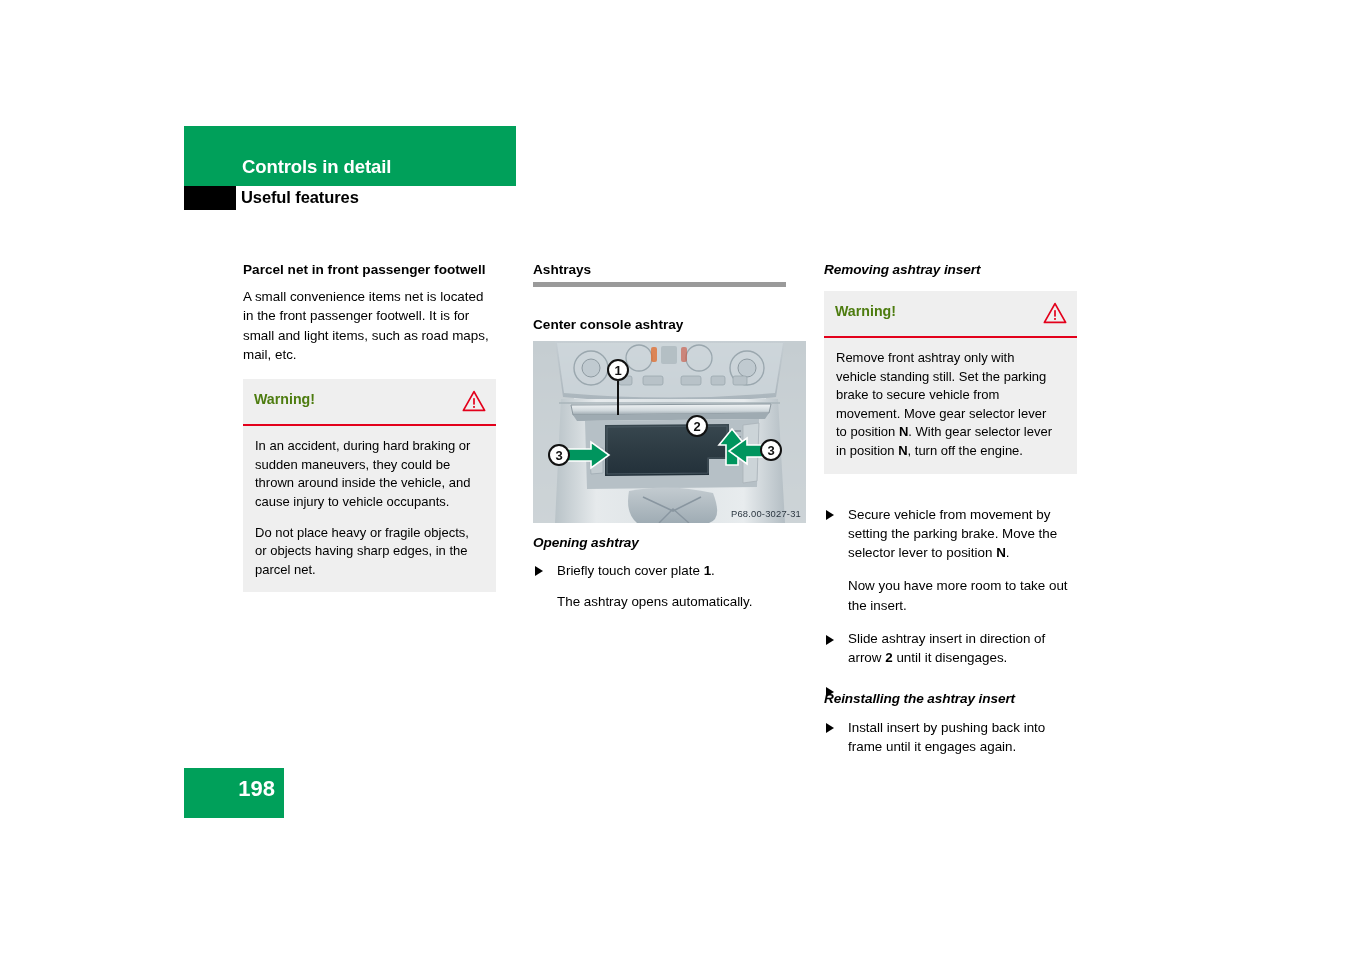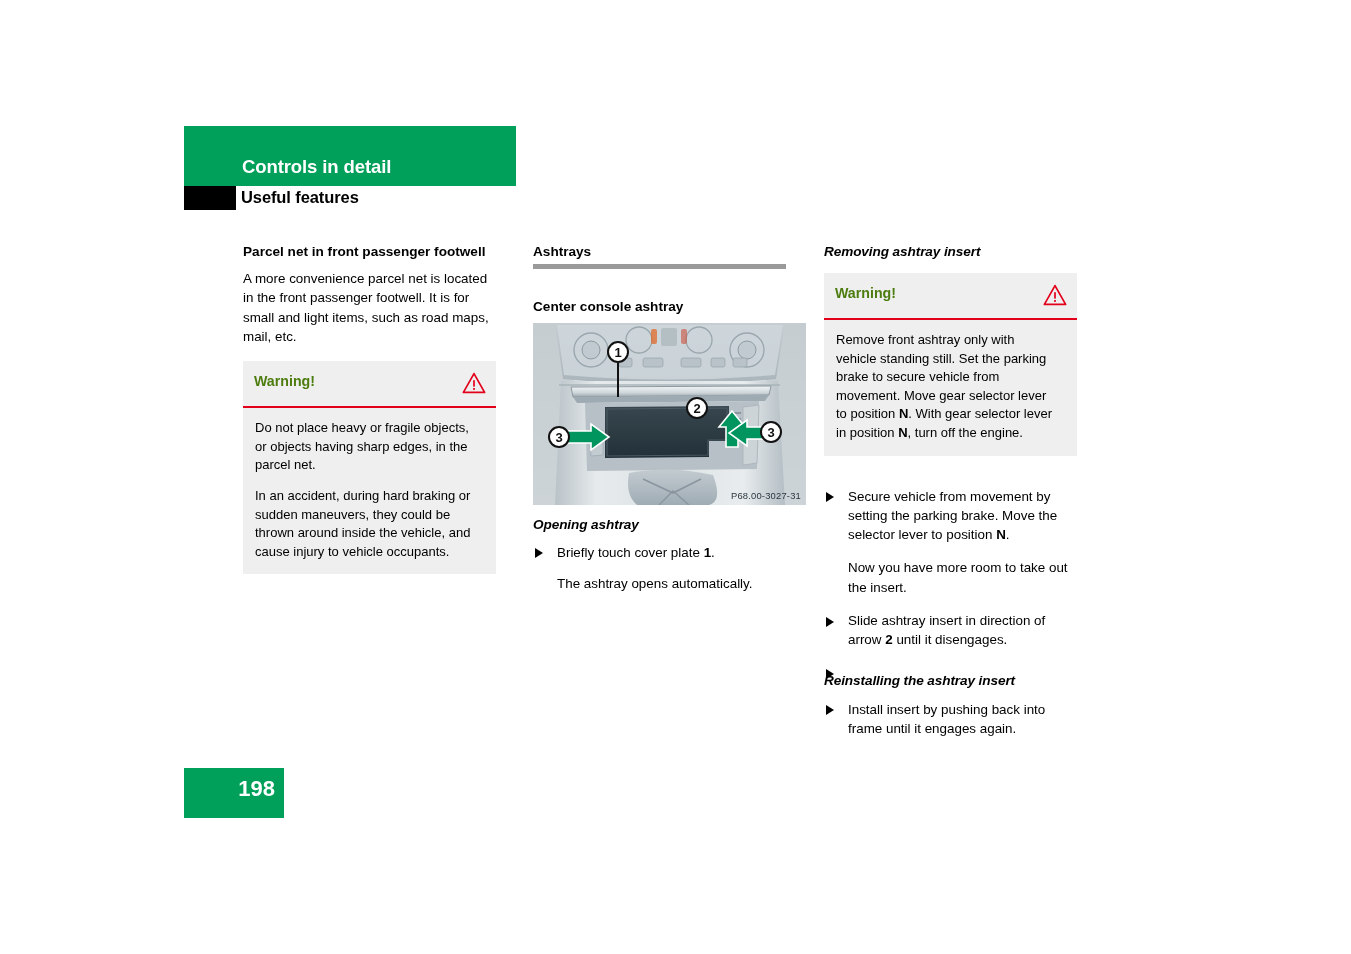--- a/index.html
+++ b/index.html
@@ -54,21 +54,21 @@
     top: 188px;
     font-size: 16.5px;
     font-weight: bold;
     color: #000000;
     letter-spacing: -0.1px;
   }
 
   
   .col {
     position: absolute;
-    top: 244px;
+    top: 262px;
     width: 253px;
   }
   .col-left  { left: 243px; }
   .col-mid   { left: 533px; }
   .col-right { left: 824px; }
 
   .sec-head-bold {
     font-size: 13.6px;
     font-weight: bold;
     line-height: 1.25;
@@ -222,36 +222,36 @@
   <div class="header-band">
     <div class="chapter-title">Controls in detail</div>
   </div>
   <div class="header-tab"></div>
   <div class="header-subtitle">Useful features</div>
 
   <div class="col col-left">
 
     <div class="sec-head-bold">Parcel net in front passenger footwell</div>
 
-    <p class="body">A more convenience parcel net is located in the front passenger footwell. It is for small and light items, such as road maps, mail, etc.</p>
+    <p class="body">A small convenience items net is located in the front passenger footwell. It is for small and light items, such as road maps, mail, etc.</p>
 
     <div class="warning" style="margin-top:15px;">
       <div class="warning-head">
         <span class="w-label">Warning!</span>
         <span class="w-icon">
           <svg width="24" height="22" viewBox="0 0 24 22" aria-hidden="true">
             <path d="M12 1.6 L22.6 20.4 L1.4 20.4 Z" fill="none" stroke="#e3001b" stroke-width="1.7" stroke-linejoin="round"></path>
             <rect x="11.15" y="8.2" width="1.7" height="6.4" fill="#e3001b"></rect>
             <rect x="11.15" y="16.0" width="1.7" height="1.9" fill="#e3001b"></rect>
           </svg>
         </span>
       </div>
       <div class="warning-body">
+        <p>In an accident, during hard braking or sudden maneuvers, they could be thrown around inside the vehicle, and cause injury to vehicle occupants.</p>
         <p>Do not place heavy or fragile objects, or objects having sharp edges, in the parcel net.</p>
-        <p>In an accident, during hard braking or sudden maneuvers, they could be thrown around inside the vehicle, and cause injury to vehicle occupants.</p>
       </div>
     </div>
   </div>
 
   <div class="col col-mid">
 
     <div class="sec-head-bold" style="margin-bottom:3px;">Ashtrays</div>
     <div class="rule-gray"></div>
 
     <div class="sec-head-bold" style="margin-top:30px;margin-bottom:0;">Center console ashtray</div>

